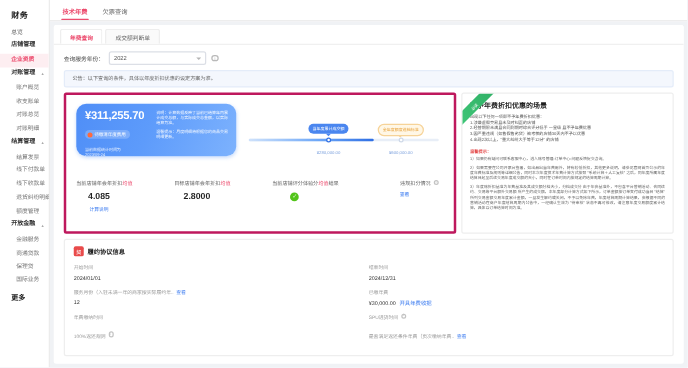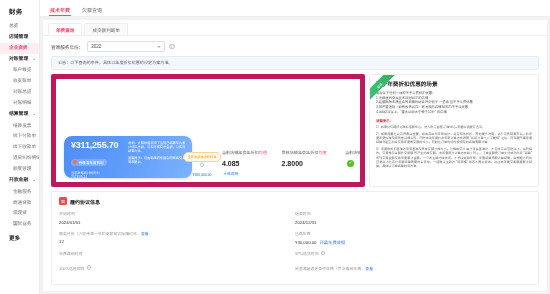--- a/index.html
+++ b/index.html
@@ -111,23 +111,23 @@
 
   .alert {
     margin: 0 8px 4px 8px; background: #f4f7fd;
     border: 1px solid #e4ecf9; border-radius: 2px;
     padding: 3.5px 6px; font-size: 4.1px; color: #666;
     line-height: 1.2;
   }
 
   .panels { display: flex; gap: 4px; padding: 0 8px 4px 8px; flex: 1; min-height: 0; }
   .left-panel {
-    flex: 1; border: 5px solid #be185d; border-radius: 2px;
+    flex: 1; border: 2px solid #be185d; border-radius: 2px;
     position: relative; overflow: hidden; background: #fff;
-    display: flex; flex-direction: row; align-items: flex-end;
+    display: flex; flex-direction: column;
   }
 
   
   .hero-row { display: flex; align-items: center; padding: 7px 8px 4px 8px; gap: 6px; }
   .hero-card {
     width: 128px; min-width: 128px; height: 42px;
     border-radius: 8px;
     background: linear-gradient(110deg, #4f8ef7 0%, #5d9bfb 45%, #7db2fd 100%);
     display: flex; color: #fff; overflow: hidden;
     box-shadow: 0 1px 3px rgba(80,140,240,.28);

